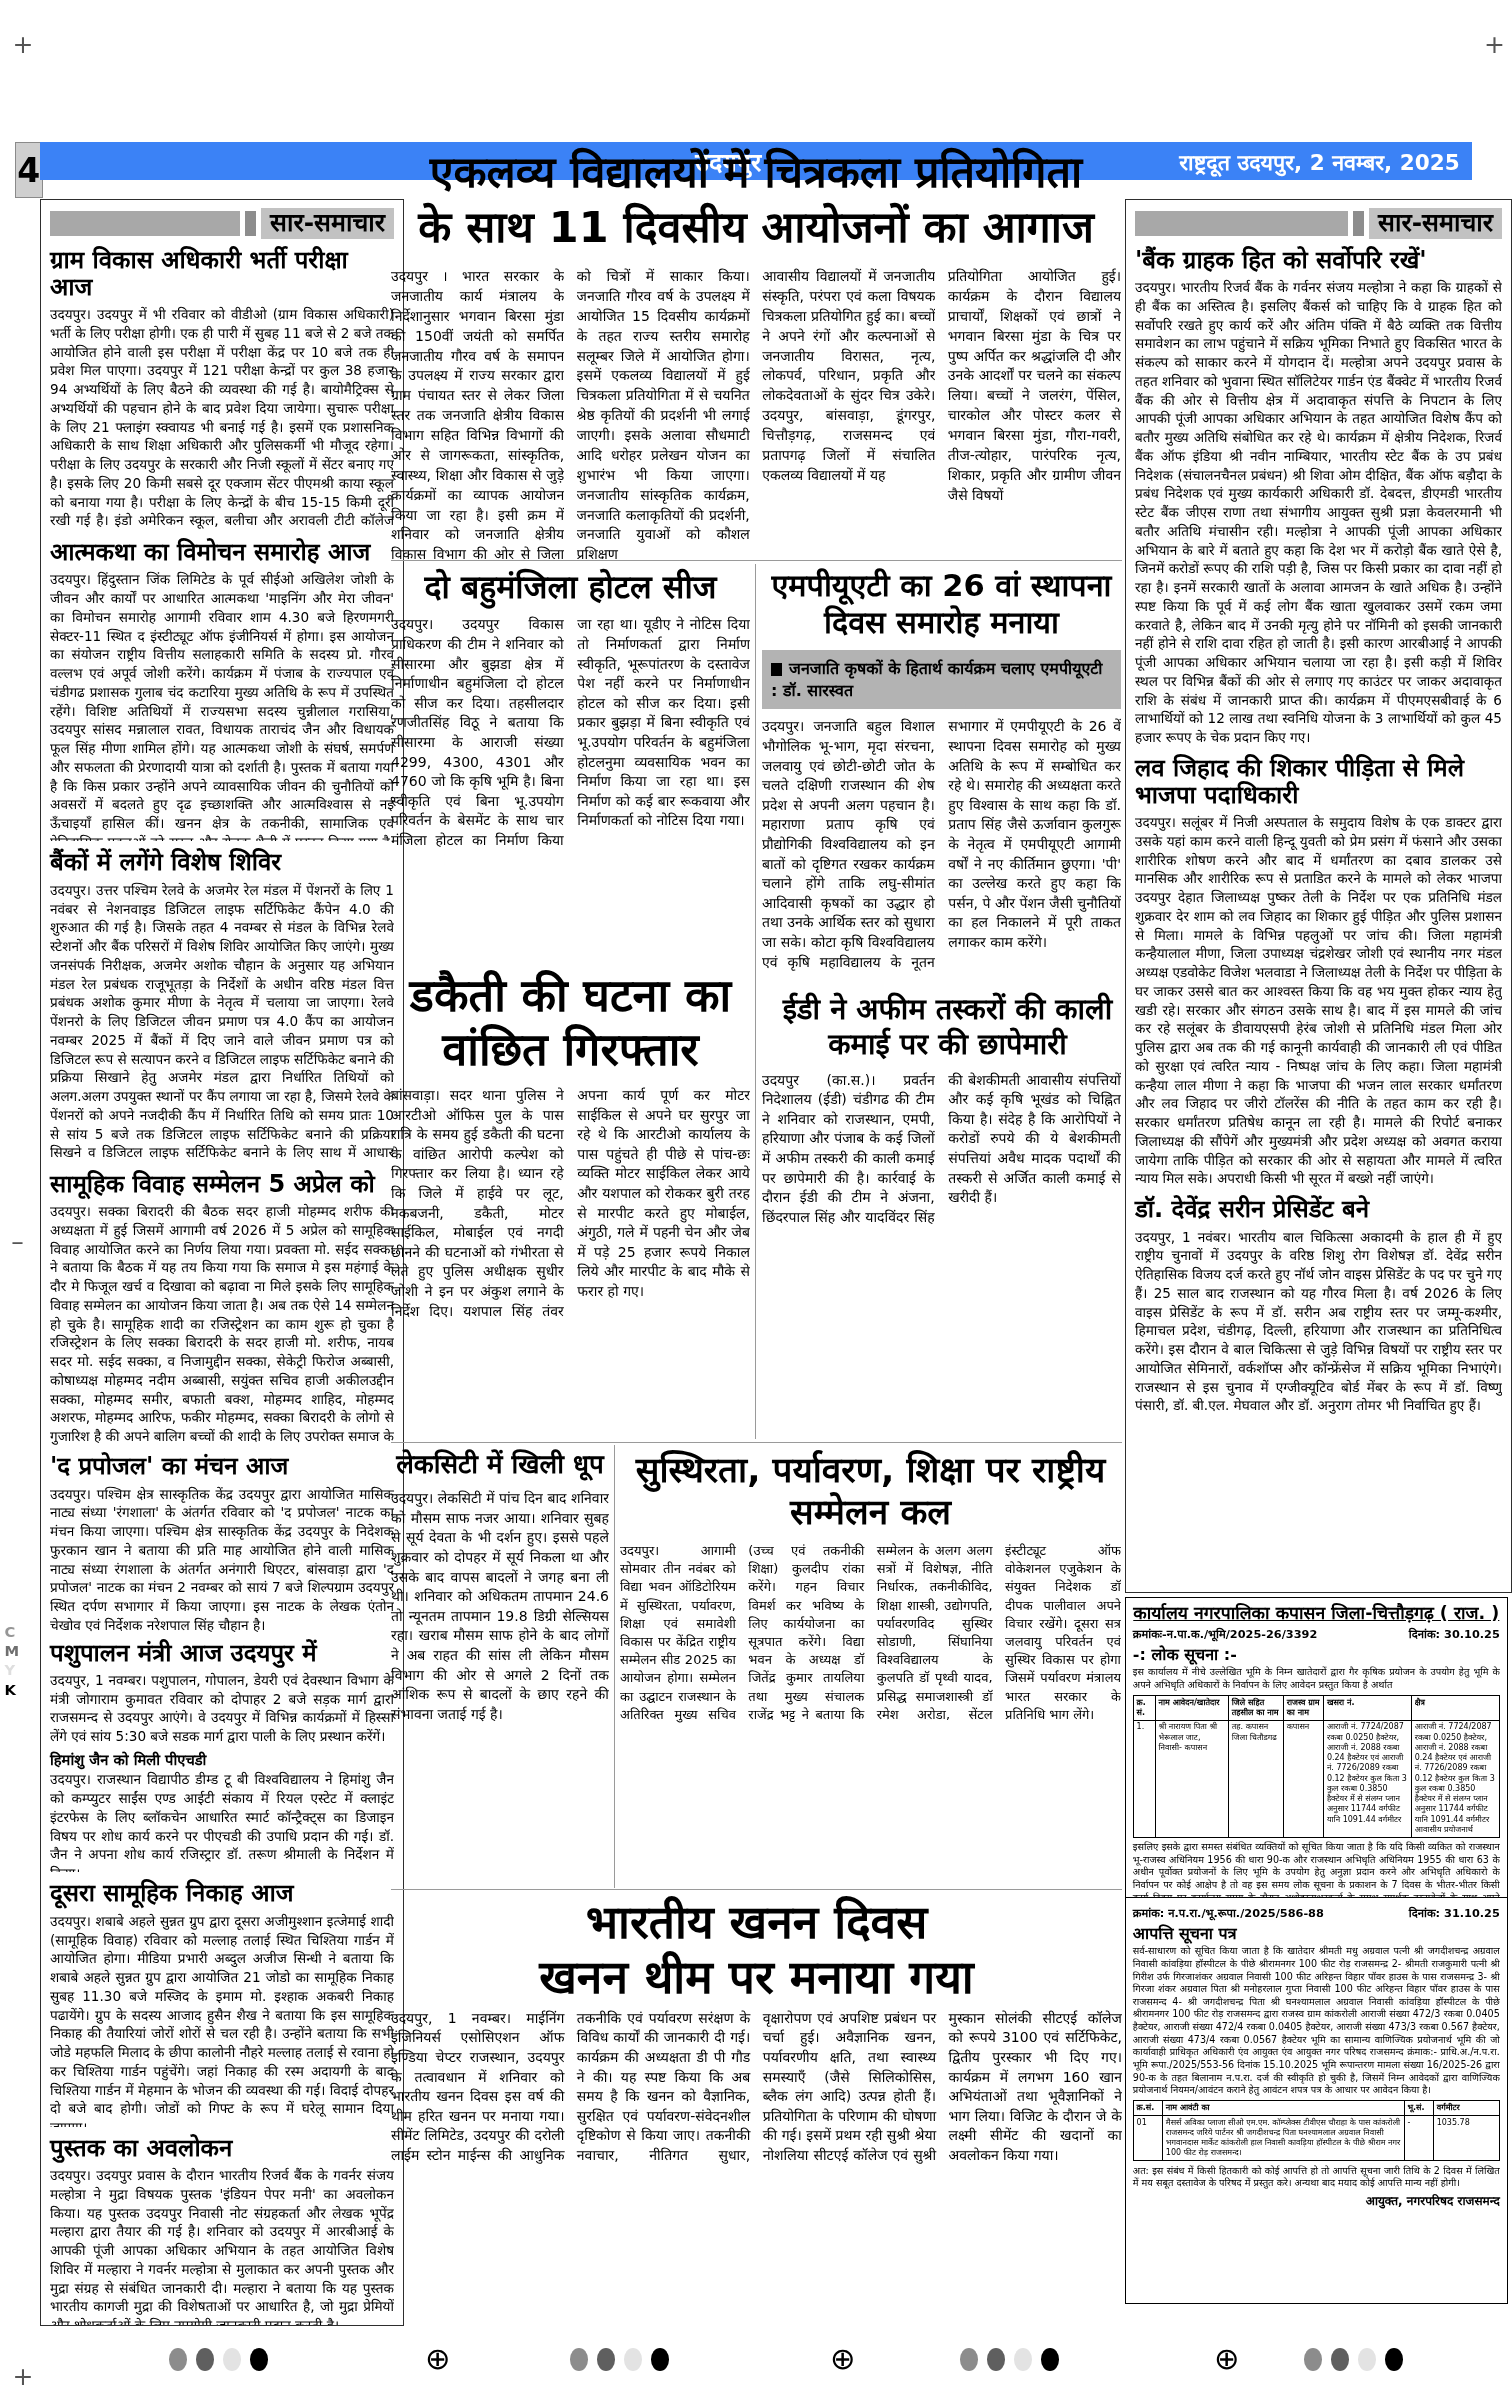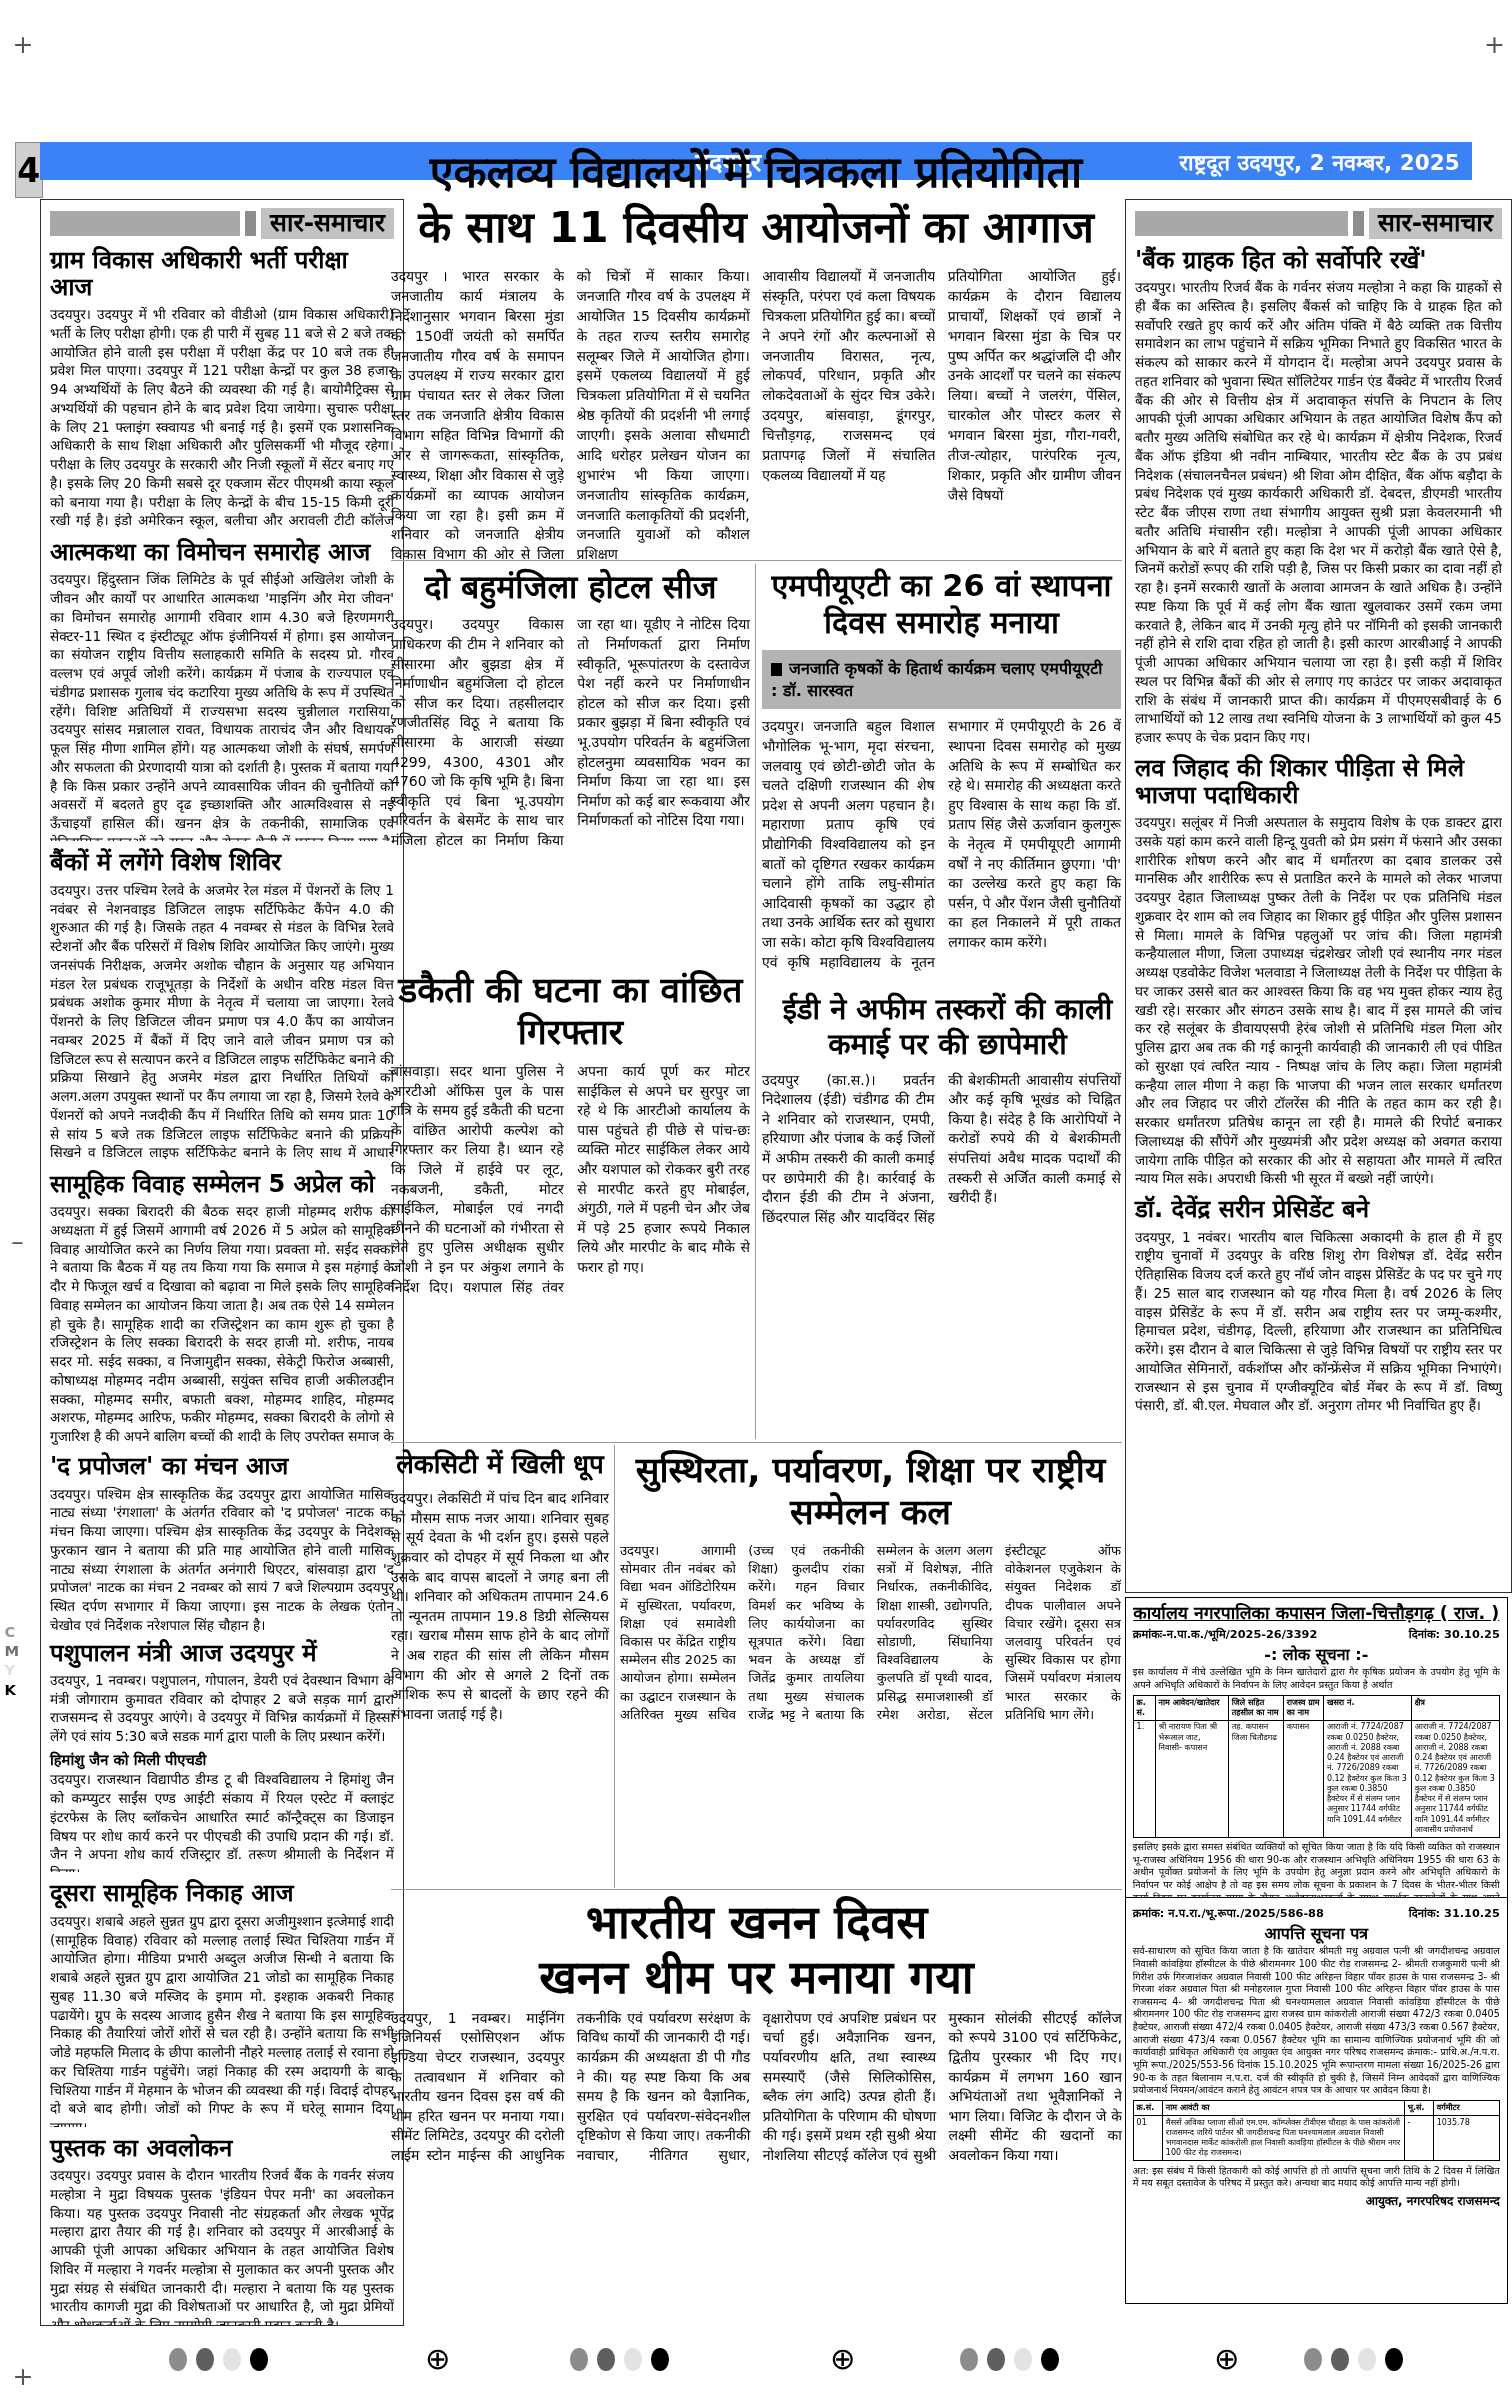--- a/index.html
+++ b/index.html
@@ -42,21 +42,21 @@
   .mini-callout .sq{display:inline-block;width:11.3px;height:13.6px;background:#000;margin-right:6.8px;vertical-align:middle;}
   
   .vsep{position:absolute;width:1.1px;background:#9a9a9a;}
   .hsep{position:absolute;height:1.1px;background:#9a9a9a;}
   
   .notice{position:absolute;border:1.7px solid #000;background:#fff;padding:4.5px 6.8px;overflow:hidden;}
   #notice1{left:1125px;top:1597px;width:367px;height:292px;}
   #notice2{left:1125px;top:1897px;width:367px;height:396px;}
   .notice .org{font-size:17.5px;font-weight:800;text-align:center;text-decoration:underline;line-height:1.2;}
   .notice .refrow{display:flex;justify-content:space-between;font-size:11.3px;font-weight:700;margin:2.3px 0;}
-  .notice .ttl{text-align:center;font-size:16px;font-weight:800;margin:1.1px 0;}
+  .notice .ttl{text-align:left;font-size:16px;font-weight:800;margin:1.1px 0;}
   .notice .ttl.u{}
   .notice .intro{font-size:9.6px;line-height:1.32;text-align:justify;}
   .notice table{width:100%;border-collapse:collapse;table-layout:fixed;margin:3.4px 0;}
   .notice th,.notice td{border:1.1px solid #000;padding:1.7px 2.8px;font-size:8px;line-height:1.28;
         vertical-align:top;text-align:left;font-weight:400;}
   .notice th{font-weight:800;}
   .notice .sig{text-align:right;font-weight:800;font-size:12px;margin-top:2.3px;}
   
   .dots{position:absolute;top:2348px;display:flex;gap:9px;}
   .dot{width:18px;height:22.6px;border-radius:50%;}
@@ -166,21 +166,21 @@
 
   <div class="art" style="left:762px;top:568px;width:359px;height:414px;">
     <h3 style="font-size:30.5px;">एमपीयूएटी का 26 वां स्थापना दिवस समारोह मनाया</h3>
     <div class="mini-callout">
       <span class="sq"></span><span>जनजाति कृषकों के हितार्थ कार्यक्रम चलाए एमपीयूएटी : डॉ. सारस्वत</span>
     </div>
     <div class="bd cols2">उदयपुर। जनजाति बहुल विशाल भौगोलिक भू-भाग, मृदा संरचना, जलवायु एवं छोटी-छोटी जोत के चलते दक्षिणी राजस्थान की शेष प्रदेश से अपनी अलग पहचान है। महाराणा प्रताप कृषि एवं प्रौद्योगिकी विश्वविद्यालय को इन बातों को दृष्टिगत रखकर कार्यक्रम चलाने होंगे ताकि लघु-सीमांत आदिवासी कृषकों का उद्धार हो तथा उनके आर्थिक स्तर को सुधारा जा सके। कोटा कृषि विश्वविद्यालय एवं कृषि महाविद्यालय के नूतन सभागार में एमपीयूएटी के 26 वें स्थापना दिवस समारोह को मुख्य अतिथि के रूप में सम्बोधित कर रहे थे। समारोह की अध्यक्षता करते हुए विश्वास के साथ कहा कि डॉ. प्रताप सिंह जैसे ऊर्जावान कुलगुरू के नेतृत्व में एमपीयूएटी आगामी वर्षों ने नए कीर्तिमान छुएगा। 'पी' का उल्लेख करते हुए कहा कि पर्सन, पे और पेंशन जैसी चुनौतियों का हल निकालने में पूरी ताकत लगाकर काम करेंगे।</div>
   </div>
 
   <div class="art" style="left:391px;top:969px;width:359px;height:469px;">
-    <h3 style="font-size:35px;">डकैती की घटना का वांछित गिरफ्तार</h3>
+    <h3 style="font-size:45px;">डकैती की घटना का वांछित गिरफ्तार</h3>
     <div class="bd cols2">बांसवाड़ा। सदर थाना पुलिस ने आरटीओ ऑफिस पुल के पास रात्रि के समय हुई डकैती की घटना के वांछित आरोपी कल्पेश को गिरफ्तार कर लिया है। ध्यान रहे कि जिले में हाईवे पर लूट, नकबजनी, डकैती, मोटर साईकिल, मोबाईल एवं नगदी छीनने की घटनाओं को गंभीरता से लेते हुए पुलिस अधीक्षक सुधीर जोशी ने इन पर अंकुश लगाने के निर्देश दिए। यशपाल सिंह तंवर अपना कार्य पूर्ण कर मोटर साईकिल से अपने घर सुरपुर जा रहे थे कि आरटीओ कार्यालय के पास पहुंचते ही पीछे से पांच-छः व्यक्ति मोटर साईकिल लेकर आये और यशपाल को रोककर बुरी तरह से मारपीट करते हुए मोबाईल, अंगुठी, गले में पहनी चेन और जेब में पड़े 25 हजार रूपये निकाल लिये और मारपीट के बाद मौके से फरार हो गए।</div>
   </div>
 
   <div class="art" style="left:762px;top:992px;width:359px;height:446px;">
     <h3 style="font-size:29px;margin-left:12px;">ईडी ने अफीम तस्करों की काली कमाई पर की छापेमारी</h3>
     <div class="bd cols2">उदयपुर (का.स.)। प्रवर्तन निदेशालय (ईडी) चंडीगढ की टीम ने शनिवार को राजस्थान, एमपी, हरियाणा और पंजाब के कई जिलों में अफीम तस्करी की काली कमाई पर छापेमारी की है। कार्रवाई के दौरान ईडी की टीम ने अंजना, छिंदरपाल सिंह और यादविंदर सिंह की बेशकीमती आवासीय संपत्तियों और कई कृषि भूखंड को चिह्नित किया है। संदेह है कि आरोपियों ने करोडों रुपये की ये बेशकीमती संपत्तियां अवैध मादक पदार्थों की तस्करी से अर्जित काली कमाई से खरीदी हैं।</div>
   </div>
 
   <div class="art" style="left:391px;top:1449px;width:218px;height:438px;">
     <h3 style="font-size:26px;">लेकसिटी में खिली धूप</h3>

